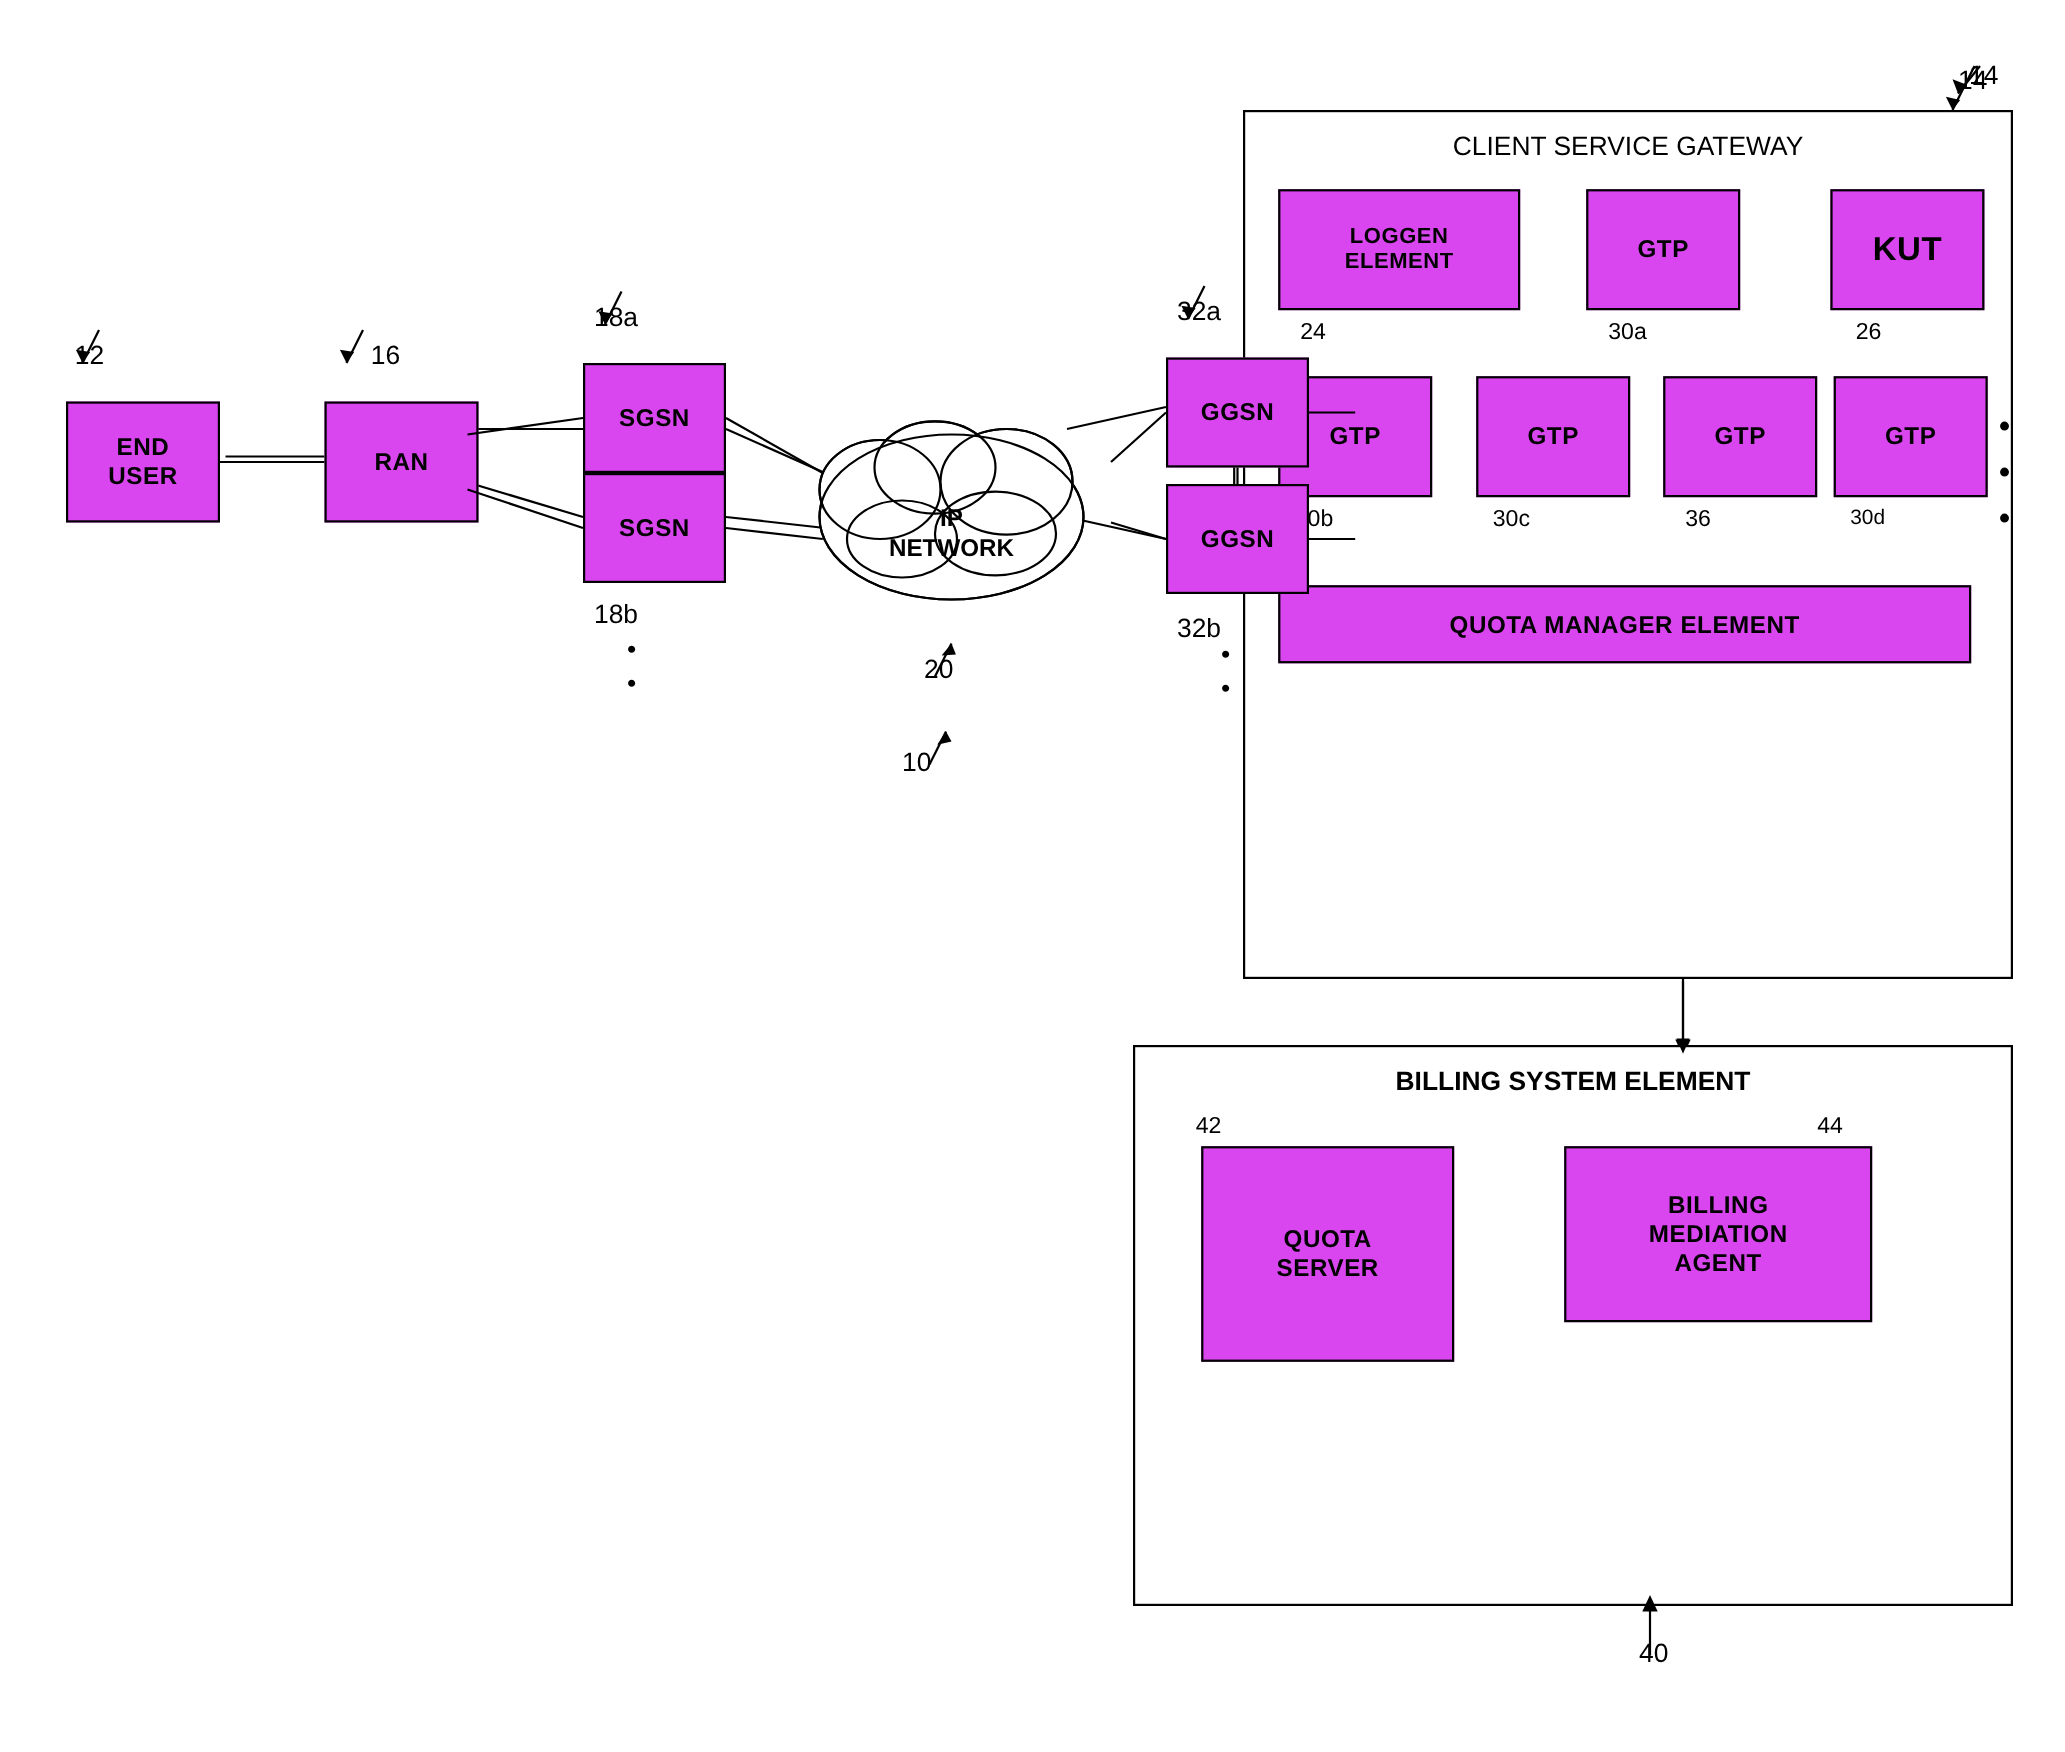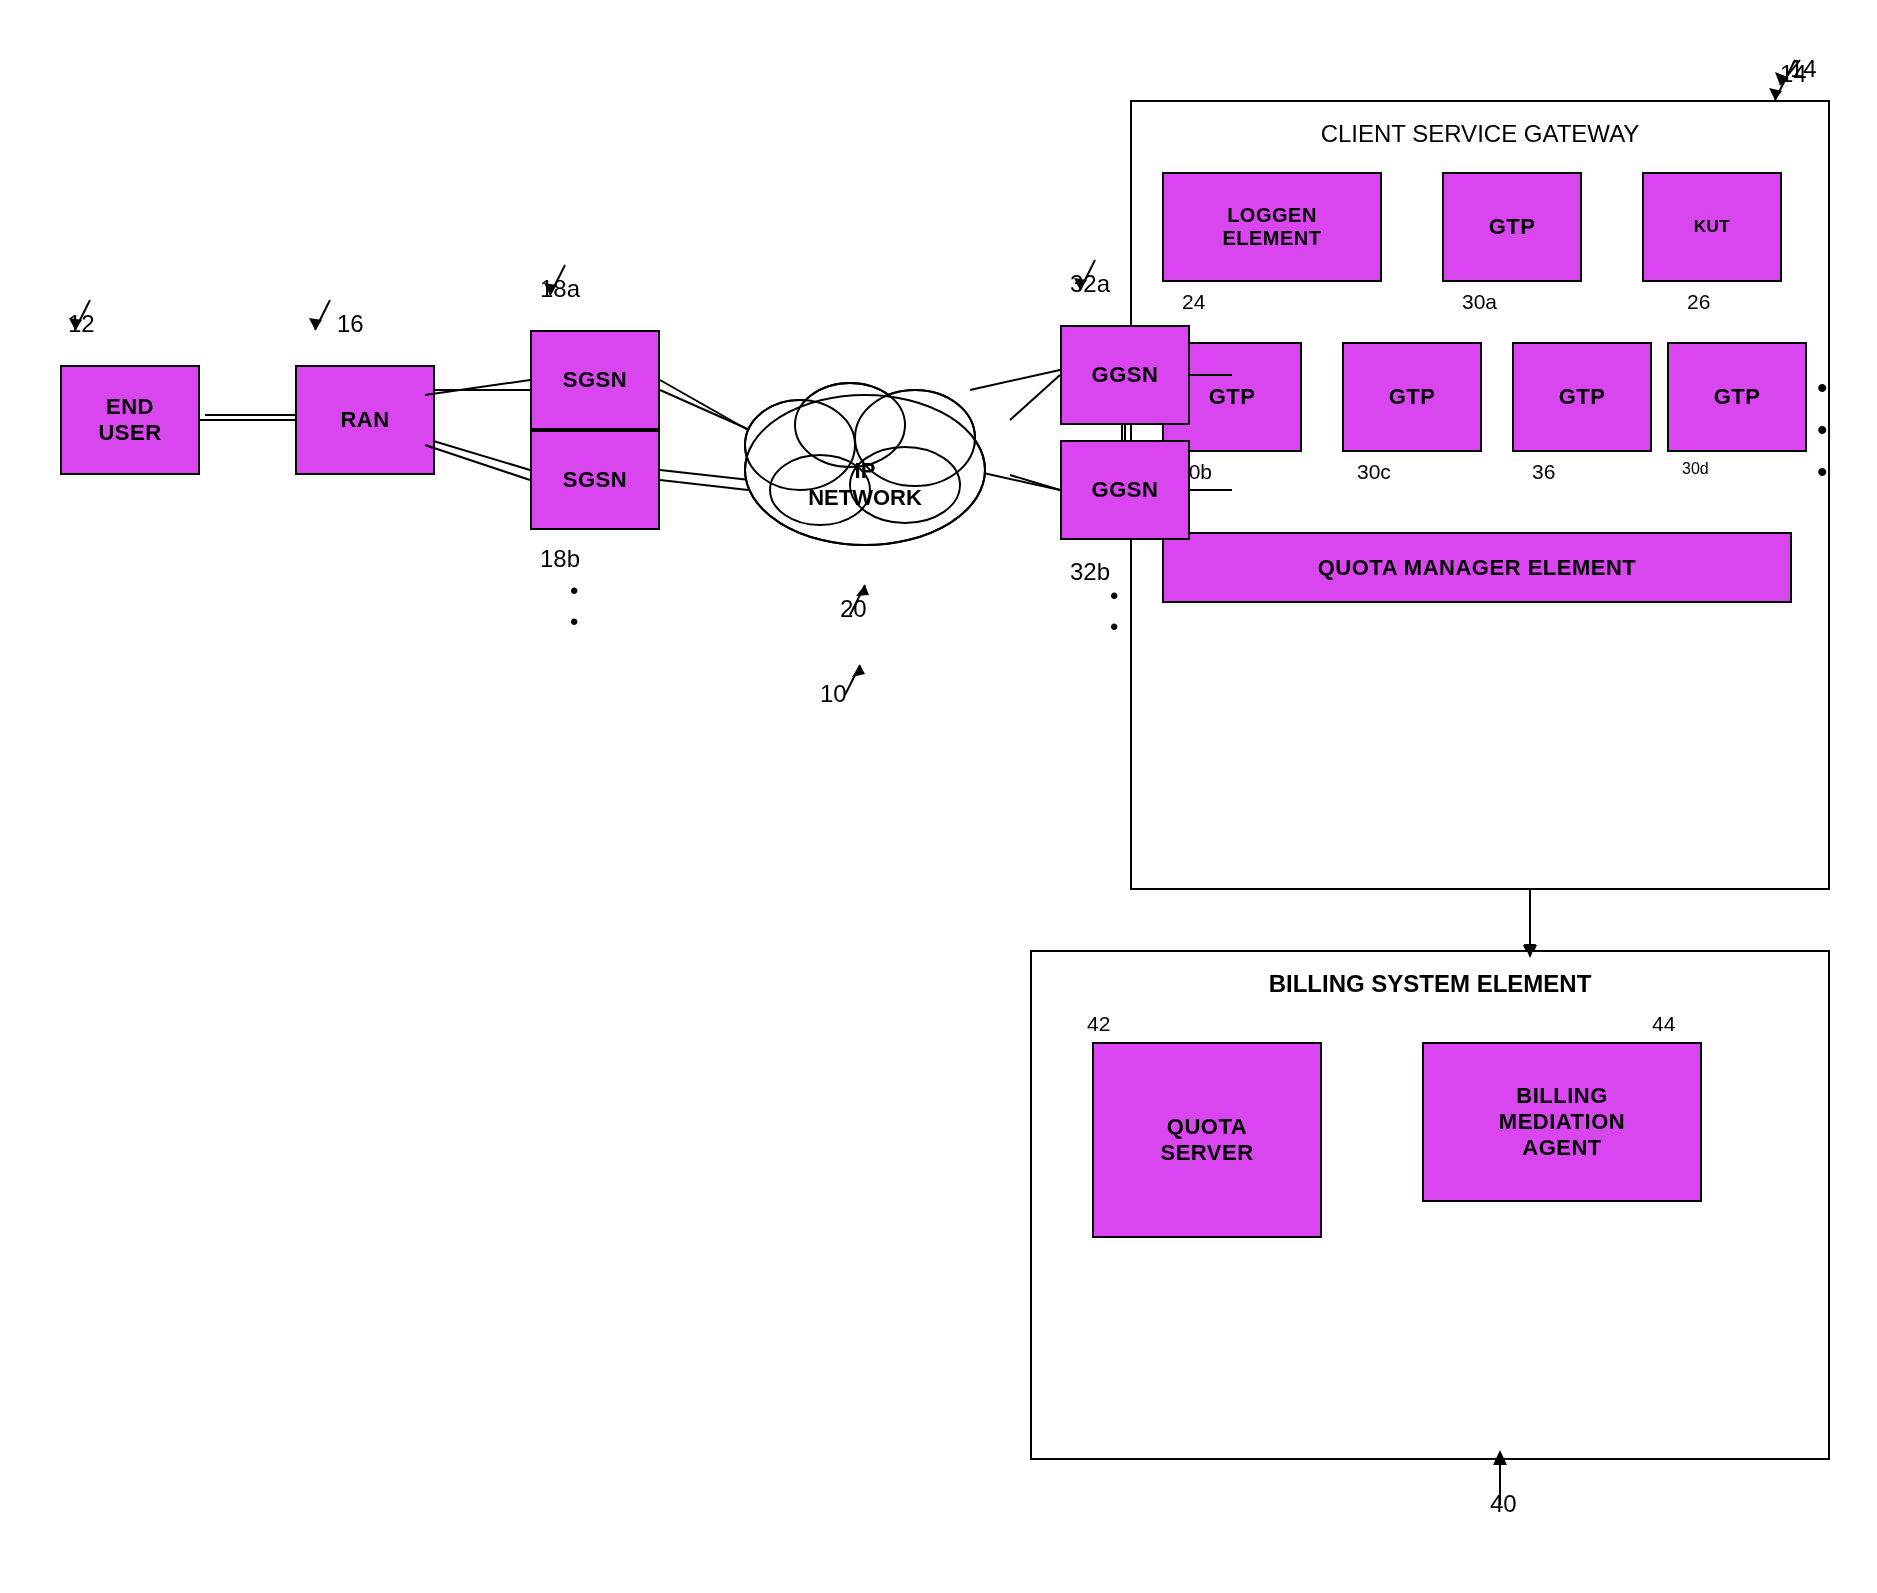--- a/index.html
+++ b/index.html
@@ -101,39 +101,39 @@
     <span class="label" style="top:18px; left:50%; transform:translateX(-50%); white-space:nowrap; font-size:24px;">CLIENT SERVICE GATEWAY</span>
 
     <div class="box" style="top:70px; left:30px; width:220px; height:110px; font-size:20px;">LOGGEN<br>ELEMENT</div>
 
     <span class="ref-num" style="top:188px; left:50px; font-size:21px;">24</span>
 
     <div class="box" style="top:70px; left:310px; width:140px; height:110px; font-size:22px;">GTP</div>
 
     <span class="ref-num" style="top:188px; left:330px; font-size:21px;">30a</span>
 
-    <div class="box" style="top:70px; left:510px; width:140px; height:110px; font-size:17px;">KUT</div>
+    <div class="box" style="top:70px; left:532px; width:140px; height:110px; font-size:30px;">KUT</div>
 
     <span class="ref-num" style="top:188px; left:555px; font-size:21px;">26</span>
 
     <div class="box" style="top:240px; left:30px; width:140px; height:110px; font-size:22px;">GTP</div>
 
     <span class="ref-num" style="top:358px; left:45px; font-size:21px;">30b</span>
 
     <div class="box" style="top:240px; left:210px; width:140px; height:110px; font-size:22px;">GTP</div>
 
     <span class="ref-num" style="top:358px; left:225px; font-size:21px;">30c</span>
 
     <div class="box" style="top:240px; left:380px; width:140px; height:110px; font-size:22px;">GTP</div>
 
     <span class="ref-num" style="top:358px; left:400px; font-size:21px;">36</span>
 
     <div class="box" style="top:240px; left:535px; width:140px; height:110px; font-size:22px;">GTP</div>
 
-    <span class="ref-num" style="top:358px; left:550px; font-size:16px;">30d</span>
+    <span class="ref-num" style="top:358px; left:550px; font-size:19px;">30d</span>
 
     <span class="dots" style="top:265px; left:685px; font-size:30px;">•  •<br>•</span>
 
     <div class="box" style="top:430px; left:30px; width:630px; height:71px; font-size:22px;">QUOTA MANAGER ELEMENT</div>
   </div>
 
   <span class="ref-num" style="top:55px; left:1790px;">14</span>
   <svg style="position:absolute;top:55px;left:1755px;width:50px;height:55px;">
     <line x1="40" y1="5" x2="20" y2="45" stroke="#000" stroke-width="2"></line>
     <polygon points="20,45 14,33 27,36" fill="#000"></polygon>

